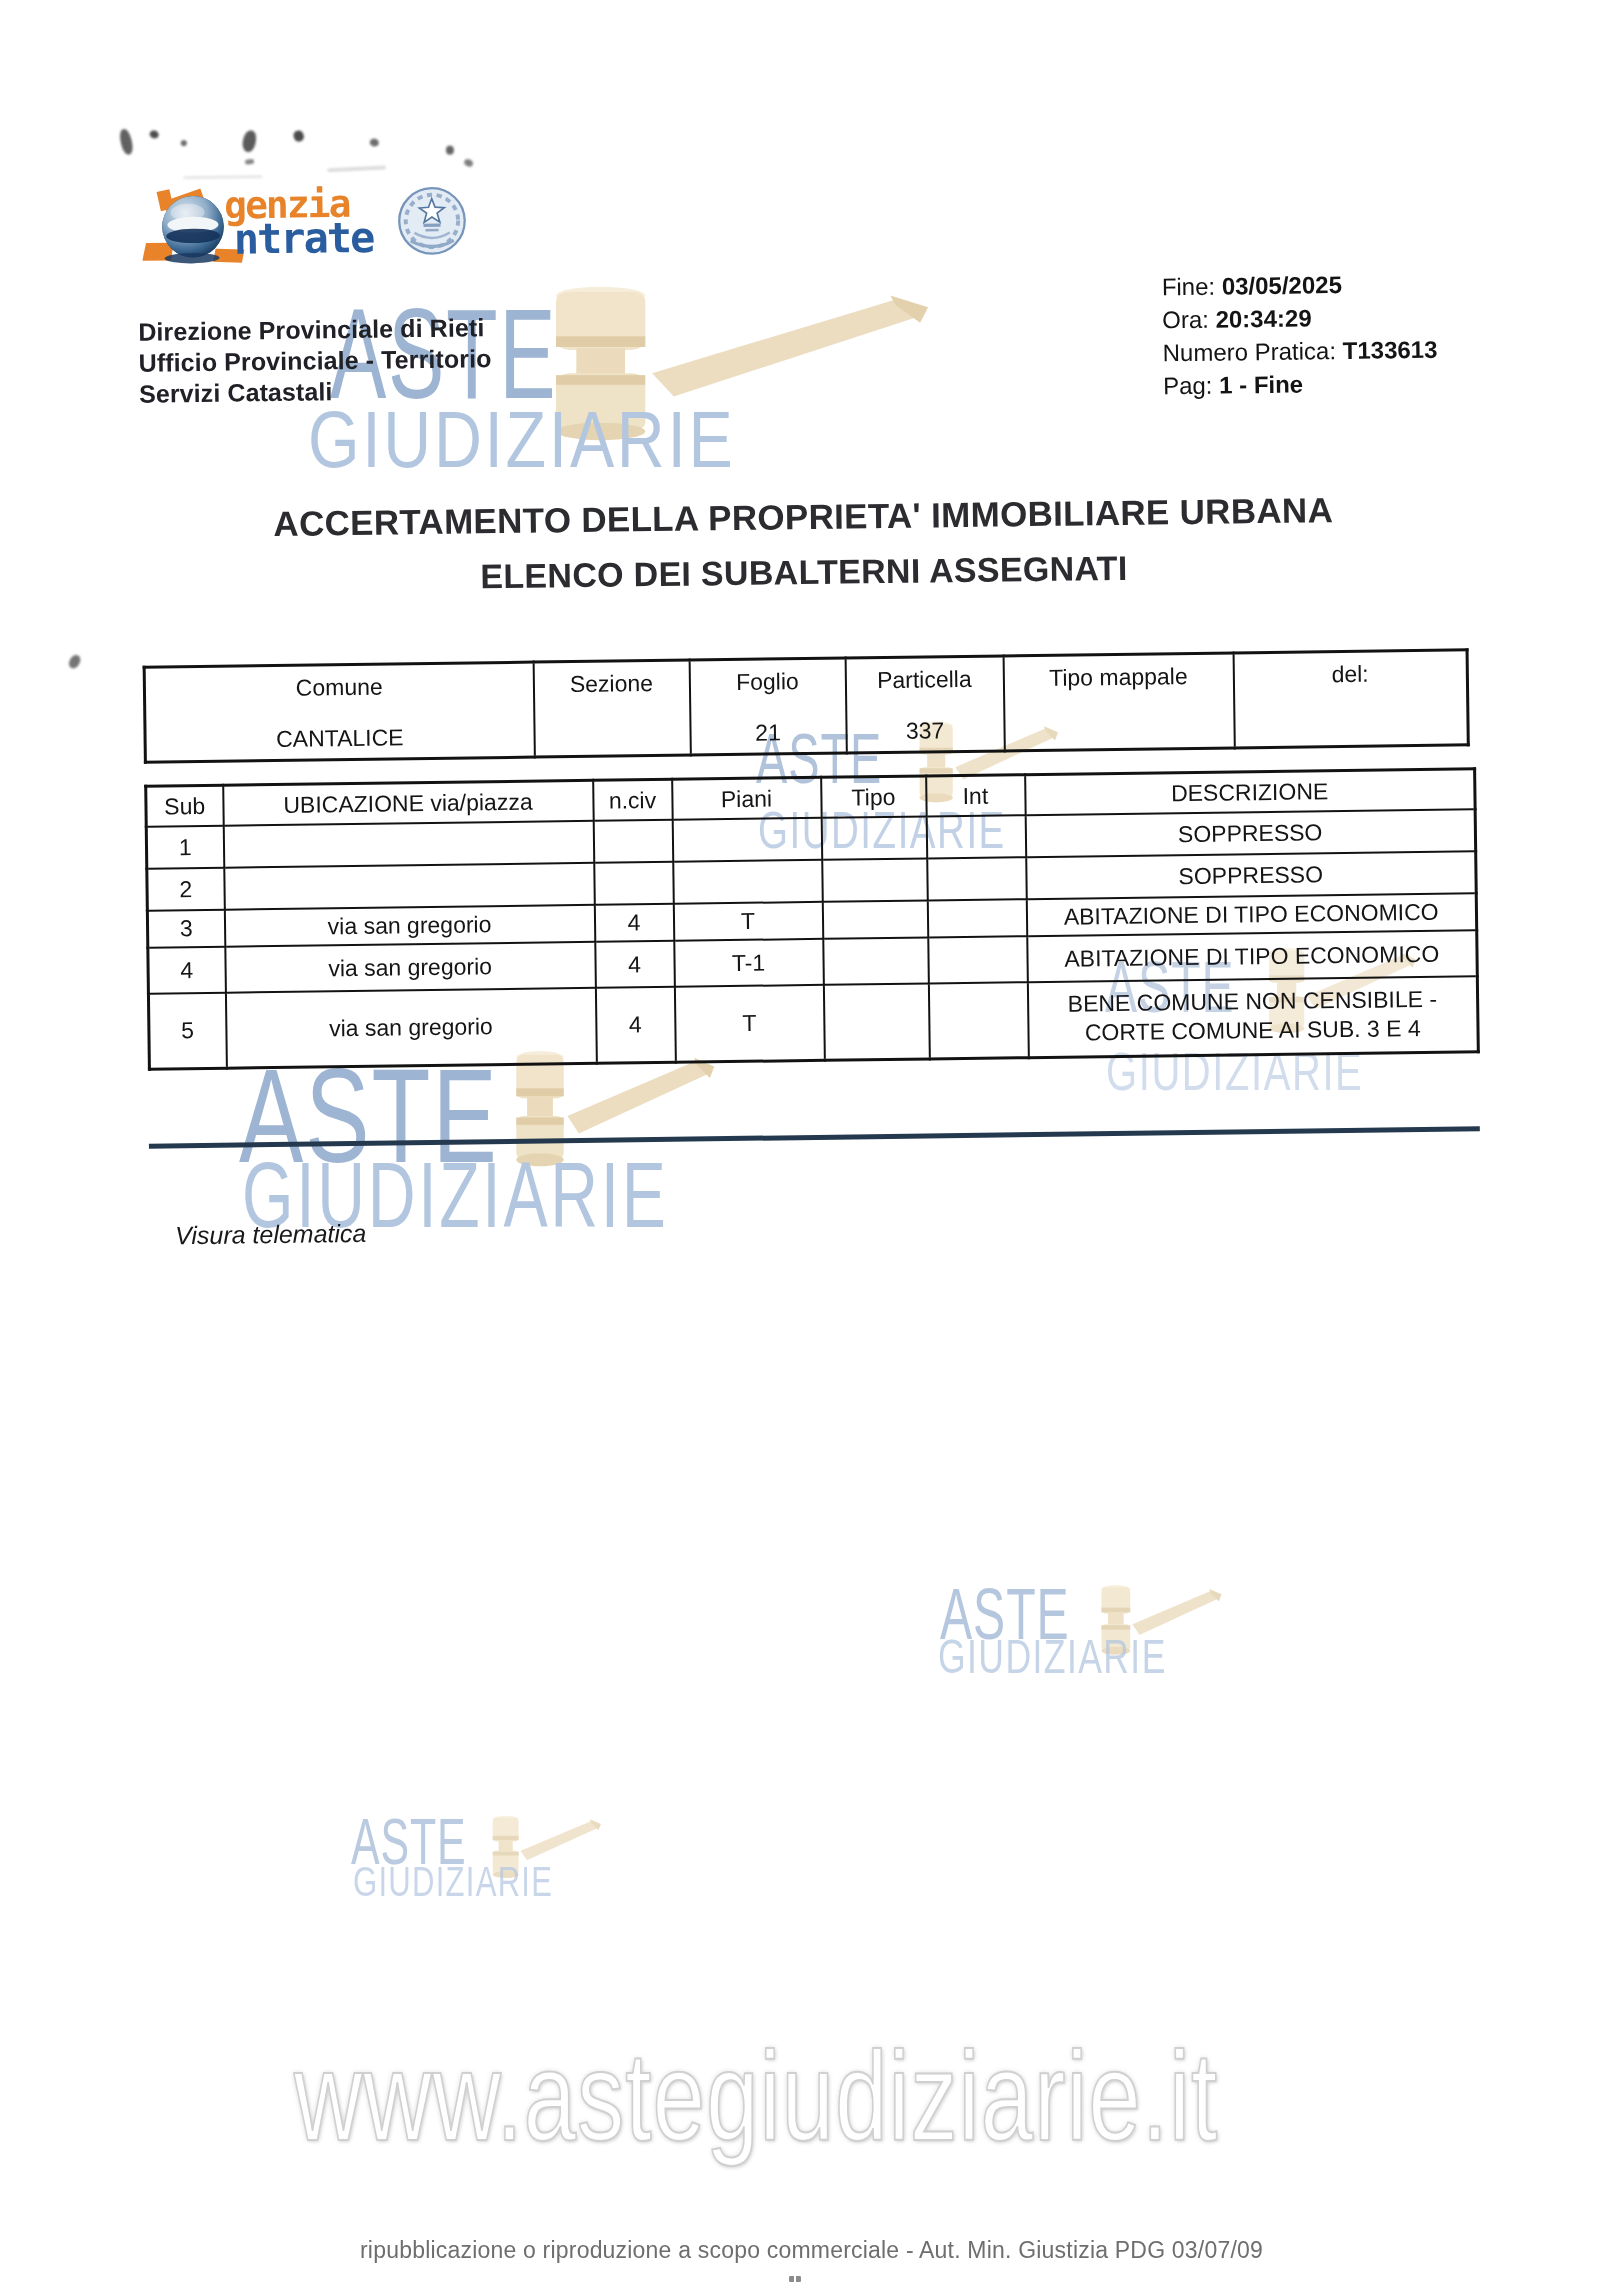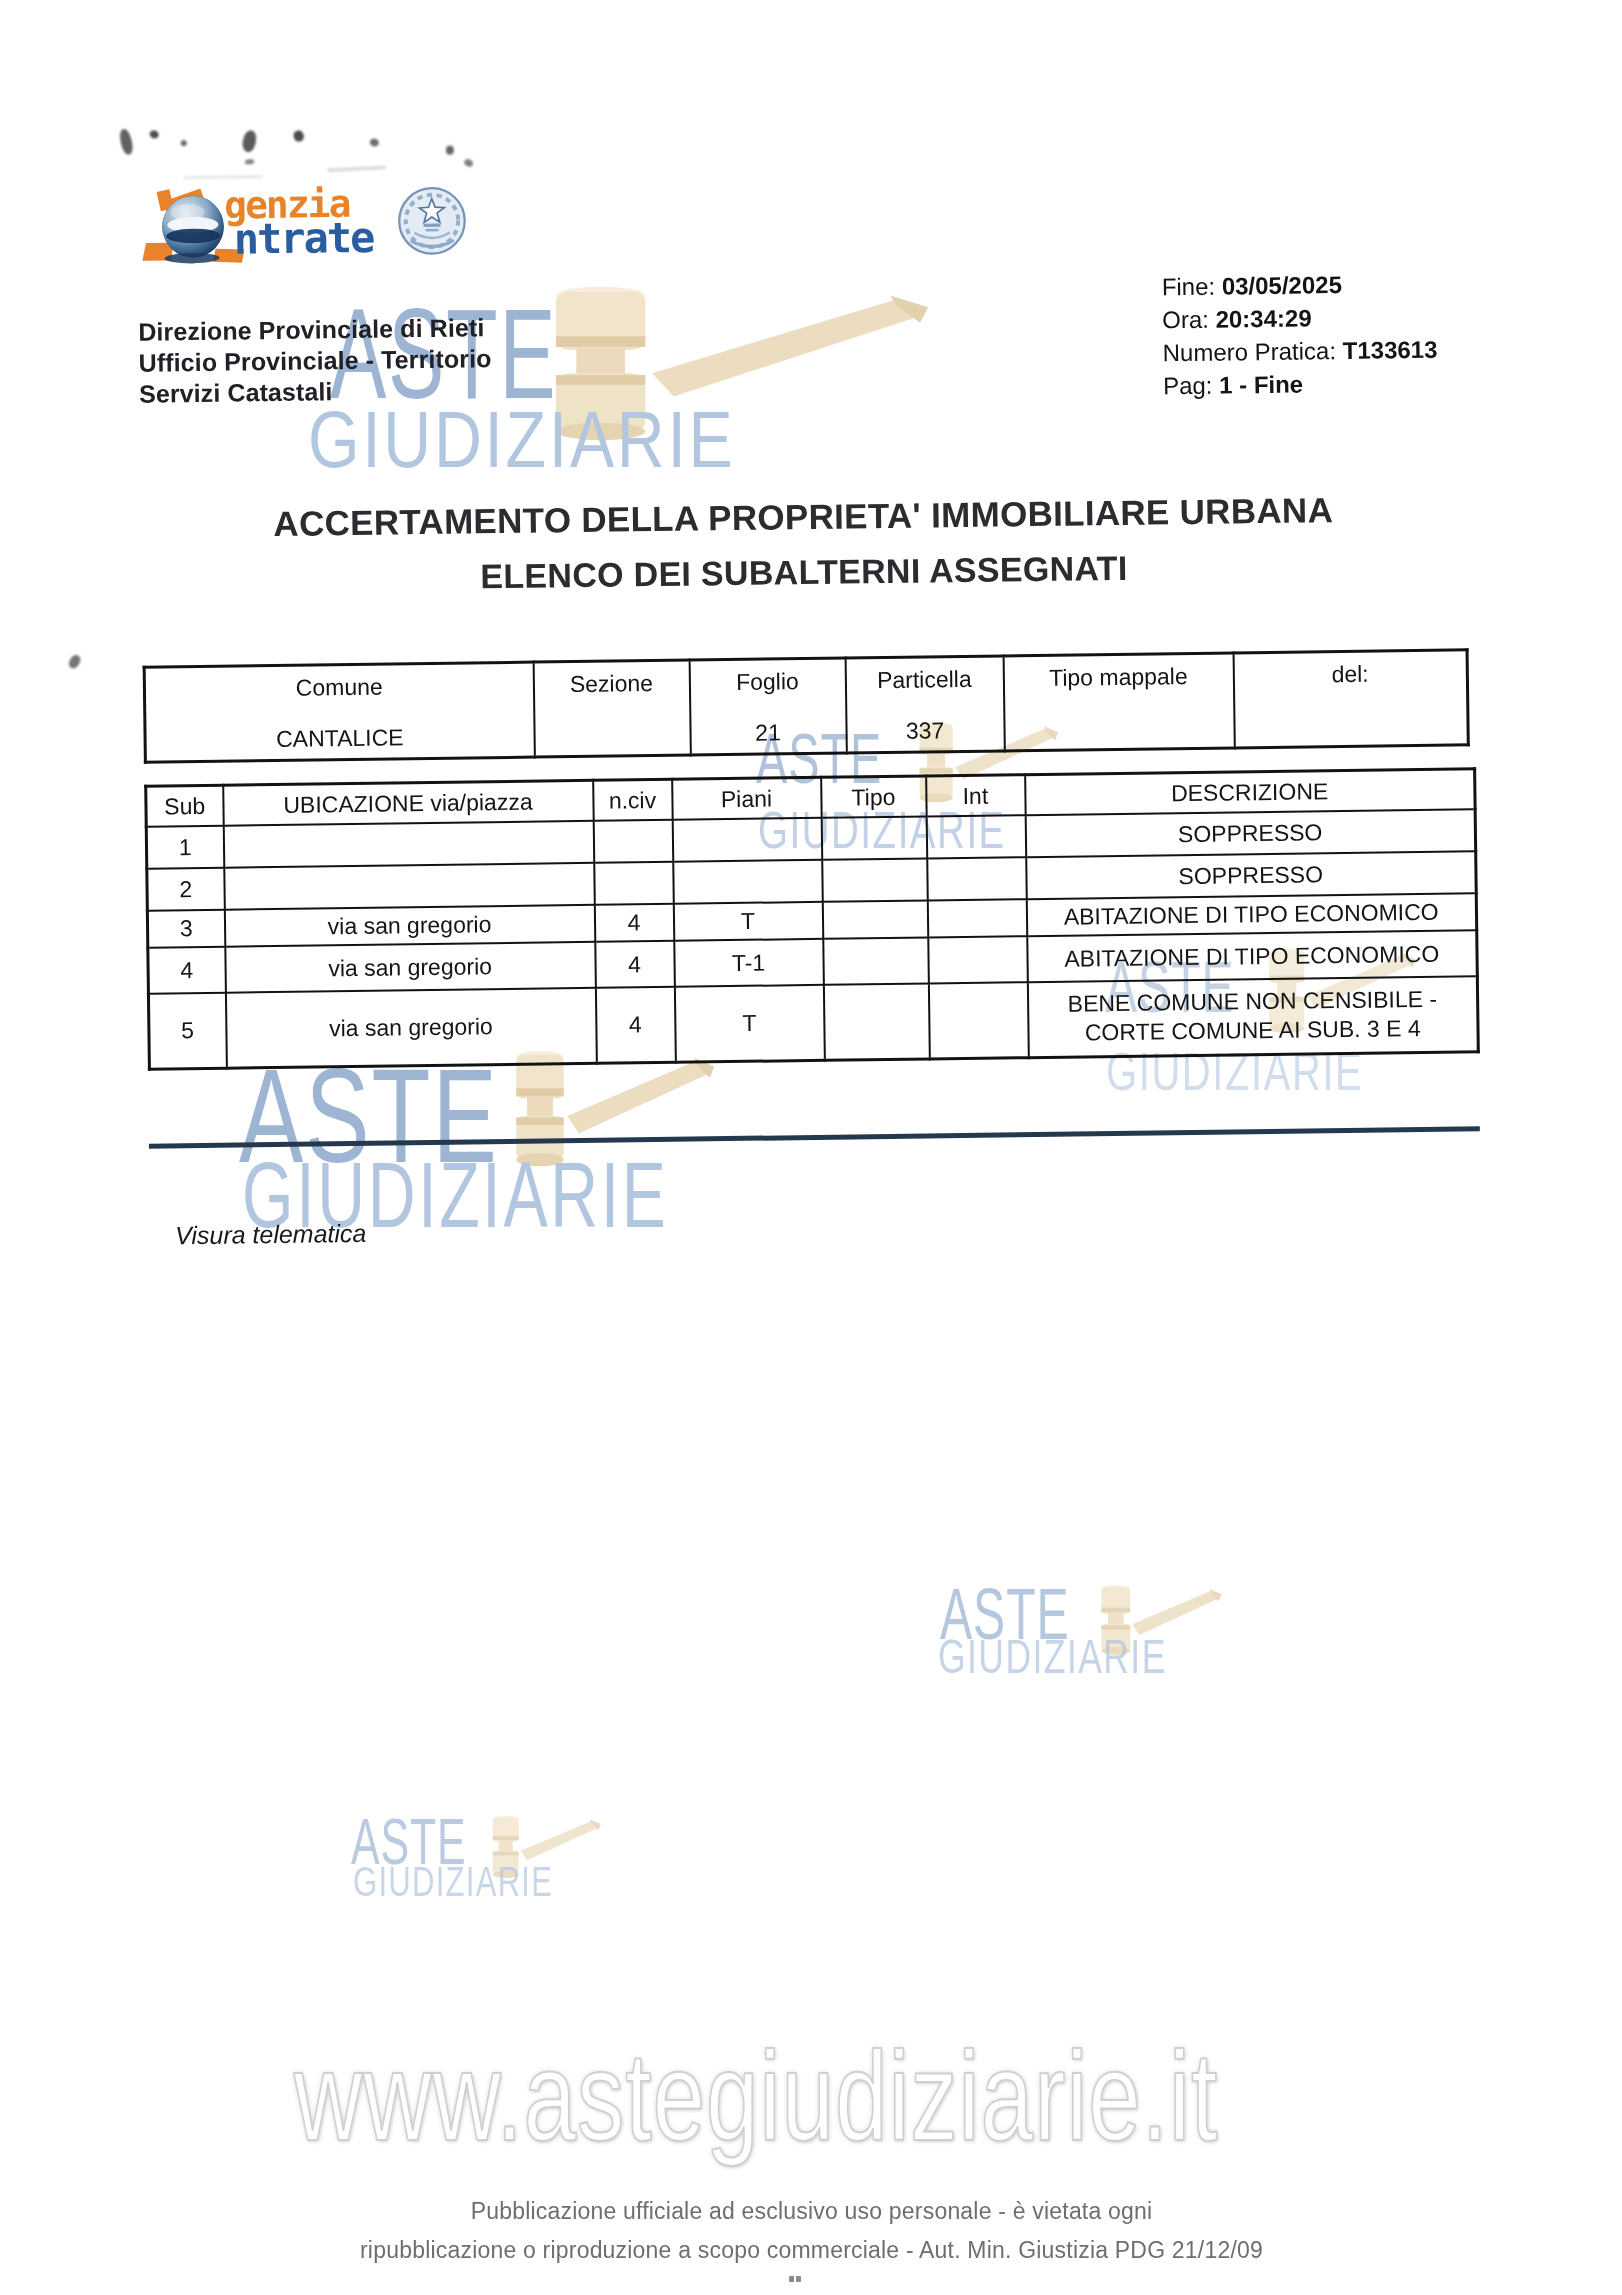--- a/index.html
+++ b/index.html
@@ -96,22 +96,21 @@
     <div class="wm-giud" style="left:938px;top:1633px;font-size:48px;transform:scaleX(.74);opacity:.75;">GIUDIZIARIE</div>
 
     <div class="wm-aste" style="left:351px;top:1809px;font-size:65px;transform:scaleX(.66);opacity:.7;">ASTE</div>
     <svg class="gavel" style="left:486px;top:1813px;opacity:.7;" width="118" height="67" viewBox="0 0 300 170" preserveAspectRatio="none">
         <use href="#gavel-shape"></use>
       </svg>
     <div class="wm-giud" style="left:353px;top:1861px;font-size:42px;transform:scaleX(.74);opacity:.7;">GIUDIZIARIE</div>
 
     <div class="wm-url" style="left:294px;top:2034px;font-size:126px;">www.astegiudiziarie.it</div>
 
-    <div class="footer-line" style="top:2200px;">Pubblicazione ufficiale ad esclusivo uso personale - è vietata ogni</div>
-    <div class="footer-line" style="top:2239px;">ripubblicazione o riproduzione a scopo commerciale - Aut. Min. Giustizia PDG 21/12/09</div>
+    <div class="footer-line" style="top:2239px;">ripubblicazione o riproduzione a scopo commerciale - Aut. Min. Giustizia PDG 03/07/09</div>
     <div class="tiny-mark" style="left:789px;top:2276px;"></div>
   </div>
 
   <div class="scan">
 
     <div>
       <div class="speck" style="left:134px;top:120px;width:11px;height:26px;background:#3a3a3a;opacity:.8;border-radius:45%;transform:rotate(-12deg);"></div>
       <div class="speck" style="left:163px;top:122px;width:9.2px;height:7.9px;background:#2f2f2f;opacity:.85;border-radius:50%;transform:rotate(20deg);"></div>
       <div class="speck" style="left:194px;top:132px;width:5.9px;height:5.9px;background:#444;opacity:.8;border-radius:50%;"></div>
       <div class="speck" style="left:256px;top:123px;width:13px;height:22px;background:#333;opacity:.8;border-radius:55% 40% 50% 45%;transform:rotate(8deg);"></div>

